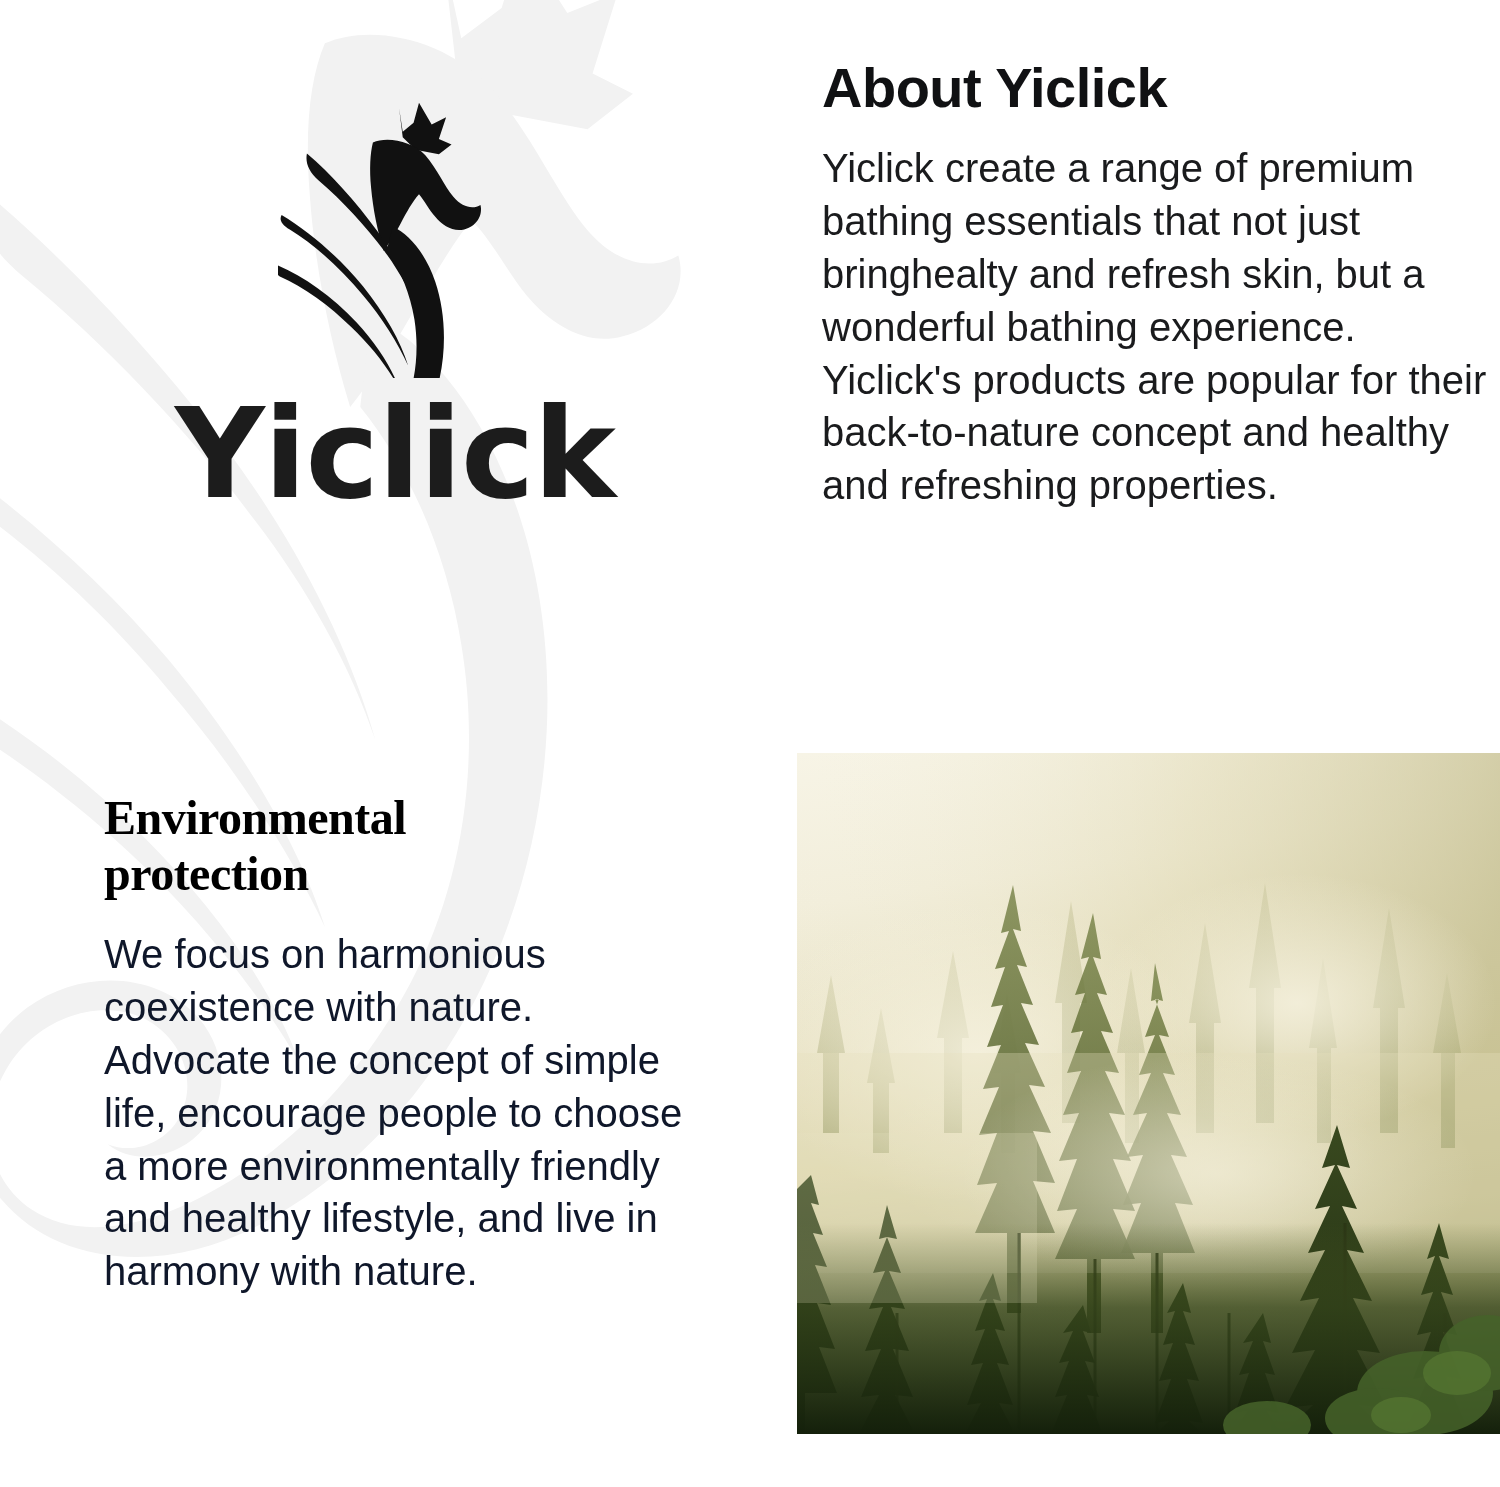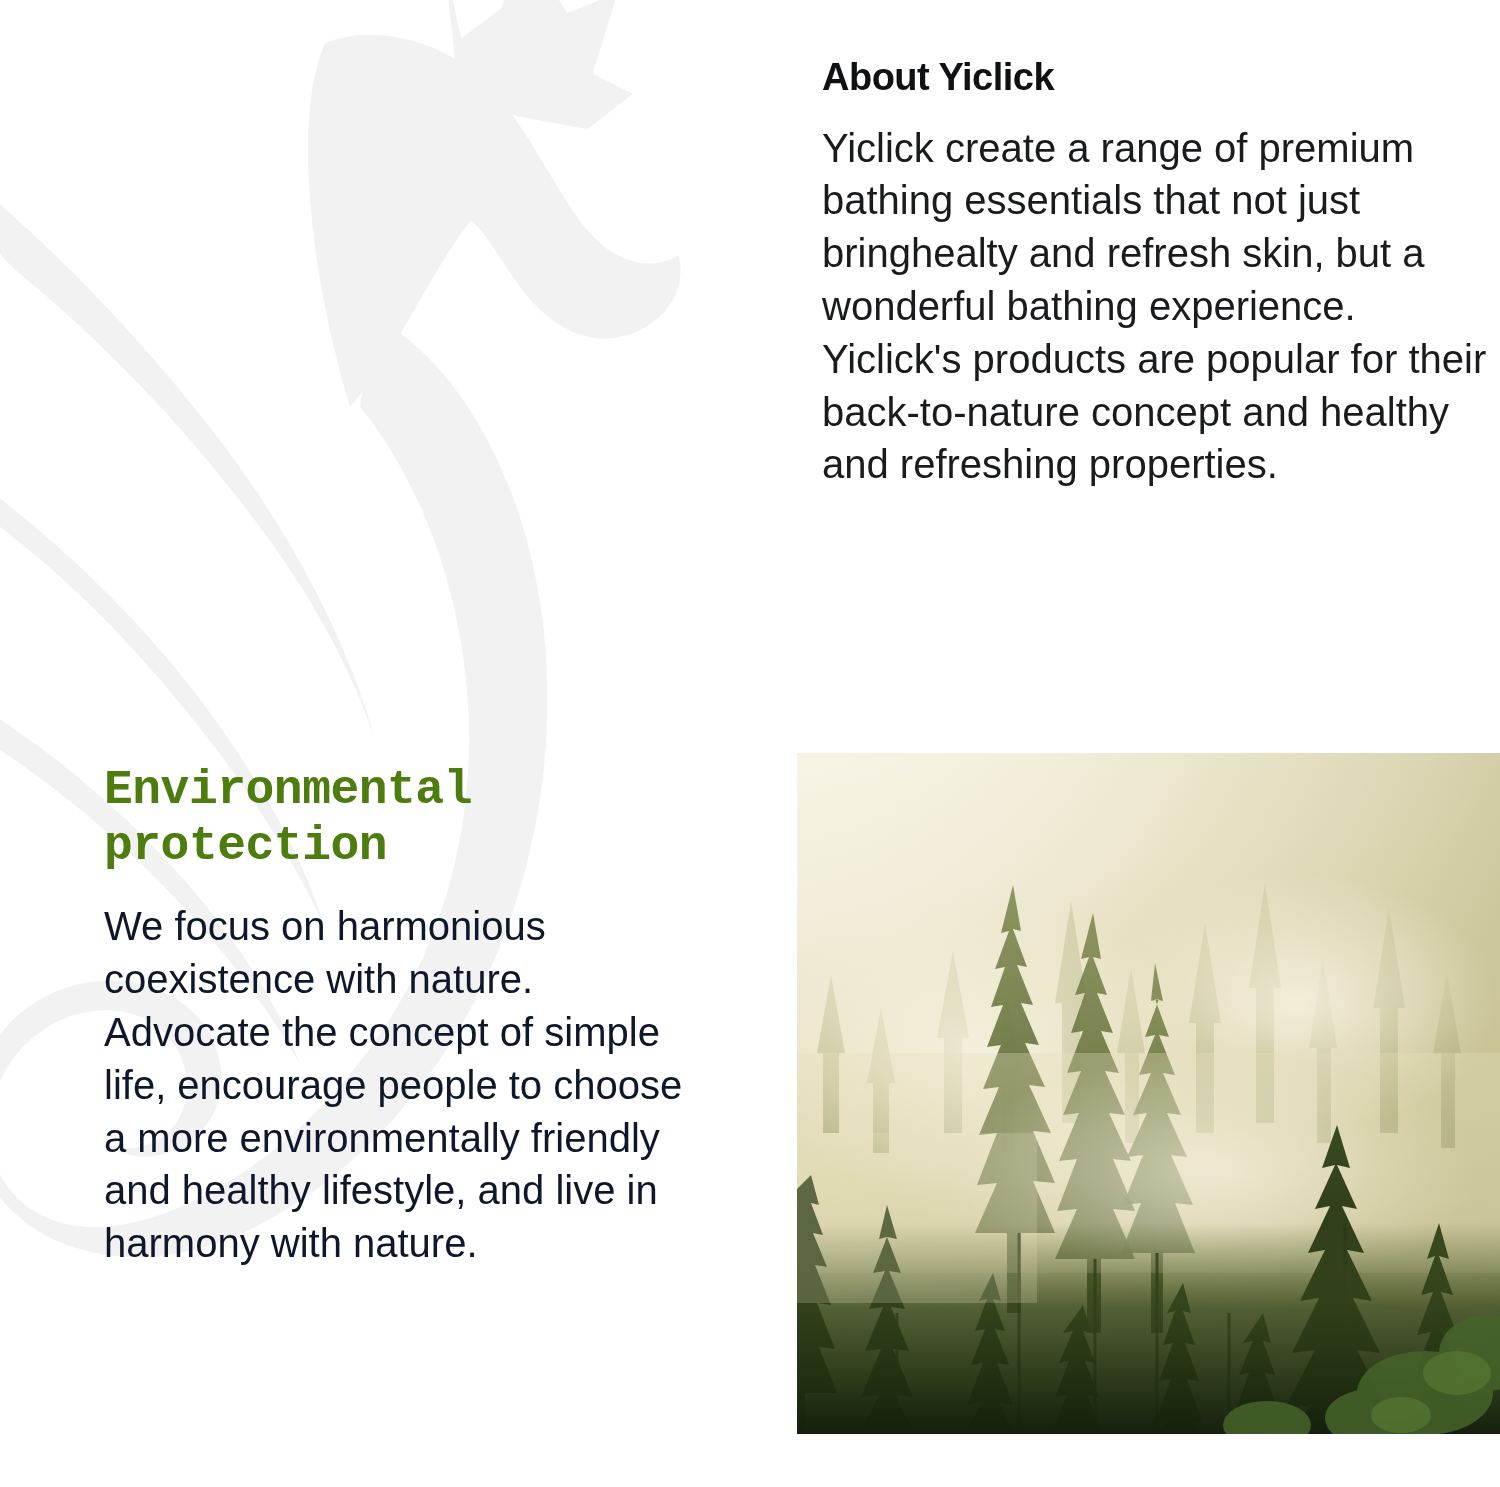--- a/index.html
+++ b/index.html
@@ -64,28 +64,29 @@
   }
 
   
   #env-block {
     position:absolute;
     left:104px;
     top:762px;
     width:640px;
   }
   #env-heading {
-    font-family:Liberation Mono, monospace;
+    font-family:Liberation Serif, serif;
     font-weight:700;
     font-size:48px;
     line-height:1.17;
     letter-spacing:-0.5px;
-    color:#4d7c0f;
+    color:#000000;
     margin-bottom:26px;
     max-width:470px;
+    margin-top:28px;
   }
   #env-body {
     font-family:"Liberation Sans", sans-serif;
     font-weight:400;
     font-size:40px;
     line-height:1.32;
     color:#0f172a;
     max-width:600px;
   }
 
@@ -98,21 +99,21 @@
   }
   #about-block {
     position:absolute;
     left:32px;
     top:56px;
     width:678px;
   }
   #about-heading {
     font-family:"Liberation Sans", sans-serif;
     font-weight:700;
-    font-size:38px;
+    font-size:56px;
     line-height:1.15;
     letter-spacing:-0.5px;
     color:#101113;
     margin-bottom:22px;
   }
   #about-body {
     font-family:Liberation Sans, sans-serif;
     font-weight:400;
     font-size:40px;
     line-height:1.32;
@@ -162,20 +163,52 @@
                  C82 438 106 430 124 438 C140 446 146 464 138 478 C132 488 120 492 110 488
                  C120 496 136 494 146 484 C158 472 158 452 146 438 C130 420 100 418 78 434
                  C54 452 48 486 68 510 C90 536 132 540 170 520 C212 498 246 458 266 408
                  C288 352 290 288 272 236 C258 196 236 170 214 160 Z"></path>
       </g>
     </svg>
   </div>
 
   <div id="left-col">
 
+    <div id="logo-block">
+      <div id="logo-mark">
+        <svg viewBox="0 0 260 300" xmlns="http://www.w3.org/2000/svg">
+          <g fill="#111111">
+
+            <path d="M134 12 L138 38 L150 28 L156 6 L170 30 L186 22 L178 46 L192 52 L178 63 L152 58 L138 44 Z"></path>
+
+            <path d="M105 50 C120 43 148 48 163 64 C176 79 184 98 194 110 C204 122 216 124 224 119
+                     C227 131 219 143 206 146 C194 149 182 142 174 132 C167 124 162 114 156 107
+                     C149 115 142 127 136 139 C130 151 123 161 117 170
+                     C110 148 105 123 103 100 C101 79 102 62 105 50 Z"></path>
+
+            <path d="M32 62 C58 84 86 115 110 148 C133 180 149 213 157 243
+                     C149 219 134 192 117 169 C97 143 72 115 45 92 C34 82 30 72 32 62 Z"></path>
+
+            <path d="M4 130 C34 148 67 176 94 209 C118 239 136 270 144 297
+                     C133 272 115 244 94 219 C71 191 41 163 13 146 C4 141 1 135 4 130 Z"></path>
+
+            <path d="M0 186 C28 198 60 220 87 249 C109 273 126 299 134 322
+                     C122 299 103 275 81 254 C58 231 28 209 2 198 C-3 195 -3 189 0 186 Z"></path>
+
+            <path d="M120 170 C134 188 146 215 151 246 C157 285 151 324 135 355
+                     C121 382 100 405 76 420 C55 434 33 437 19 427 C5 418 2 399 12 383
+                     C21 367 40 361 54 367 C67 373 72 387 66 398 C61 406 51 410 43 406
+                     C51 412 64 411 72 403 C81 393 81 377 72 366 C59 351 35 350 17 363
+                     C-2 377 -7 405 9 425 C27 446 61 449 92 433 C126 415 153 383 169 343
+                     C187 298 188 246 174 204 C163 172 145 151 127 143 Z"></path>
+          </g>
+        </svg>
+      </div>
+      <div id="logo-wordmark">Yiclick</div>
+    </div>
 
     <div id="env-block">
       <h2 id="env-heading">Environmental protection</h2>
       <p id="env-body">We focus on harmonious coexistence with nature. Advocate the concept of simple life, encourage people to choose a more environmentally friendly and healthy lifestyle, and live in harmony with nature.</p>
     </div>
 
   </div>
 
   <div id="right-col">
     <div id="about-block">

